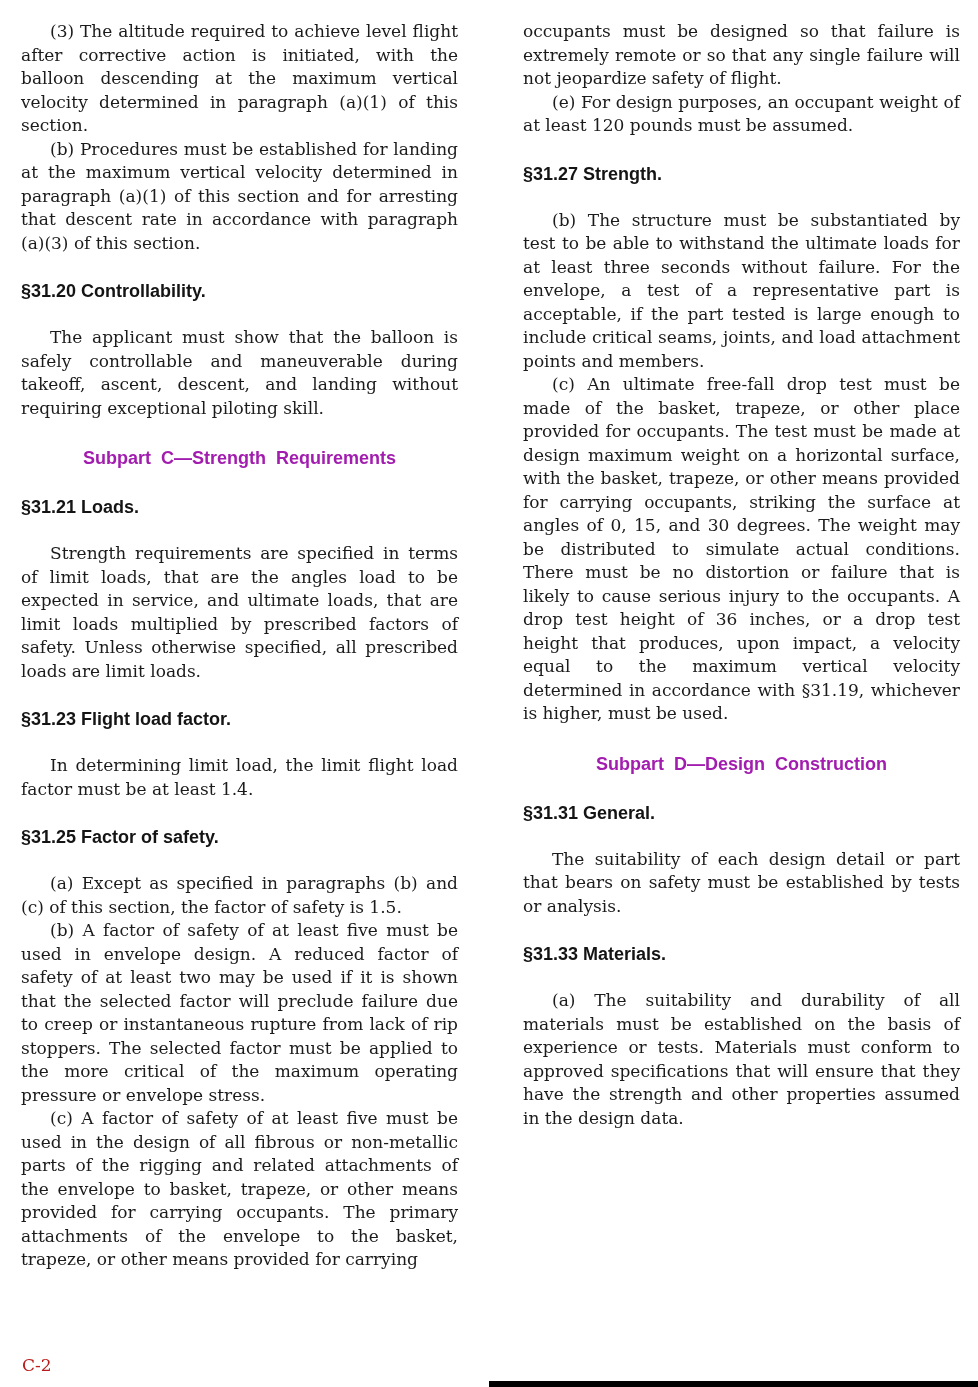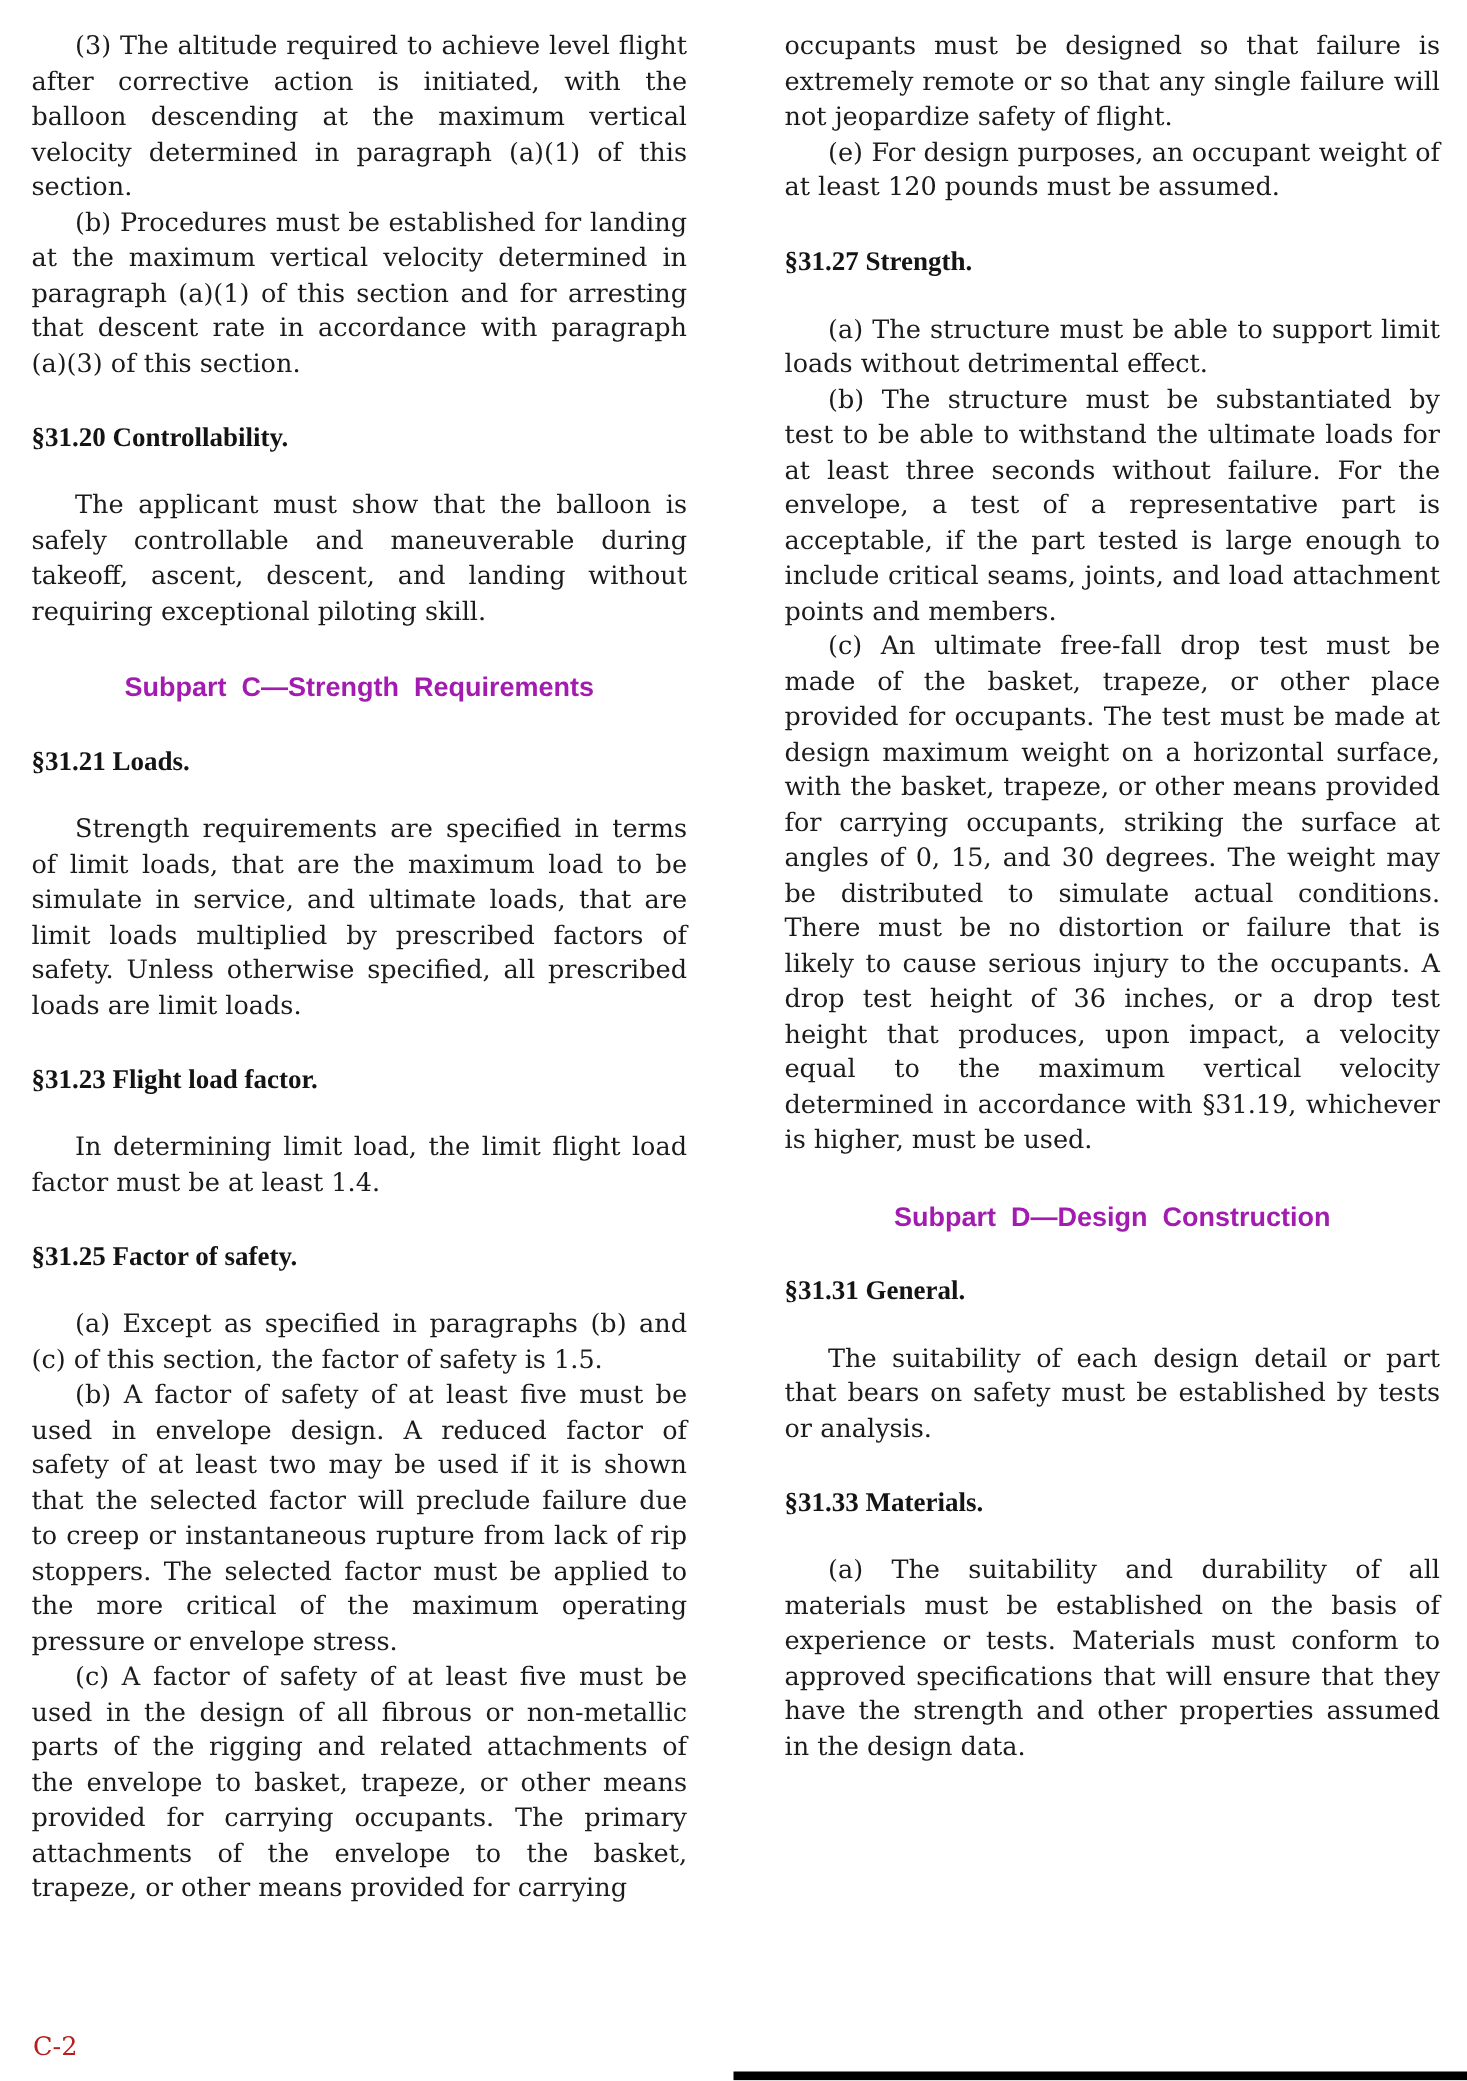--- a/index.html
+++ b/index.html
@@ -24,21 +24,21 @@
   .body-para {
     margin: 0;
     font-size: 17px;
     line-height: 23.5px;
     text-align: justify;
     text-indent: 29px;
     color: #1b1b1b;
   }
   .body-para.no-indent { text-indent: 0; }
   .section-heading {
-    font-family: Liberation Serif, serif;
+    font-family: Liberation Sans, sans-serif;
     font-size: 18px;
     font-weight: bold;
     line-height: 24px;
     margin: 24px 0 23px 0;
     color: #141414;
   }
   .subpart-heading {
     font-family: "Liberation Sans", sans-serif;
     font-size: 18px;
     font-weight: bold;
@@ -69,33 +69,32 @@
 
 <div class="page">
   <div class="columns">
     <div class="col">
         <p class="body-para">(3) The altitude required to achieve level flight after corrective action is initiated, with the balloon descending at the maximum vertical velocity determined in paragraph (a)(1) of this section.</p>
         <p class="body-para">(b) Procedures must be established for landing at the maximum vertical velocity determined in paragraph (a)(1) of this section and for arresting that descent rate in accordance with paragraph (a)(3) of this section.</p>
         <h2 class="section-heading">§31.20 Controllability.</h2>
         <p class="body-para">The applicant must show that the balloon is safely controllable and maneuverable during takeoff, ascent, descent, and landing without requiring exceptional piloting skill.</p>
         <h2 class="subpart-heading">Subpart C—Strength Requirements</h2>
         <h2 class="section-heading">§31.21 Loads.</h2>
-        <p class="body-para">Strength requirements are specified in terms of limit loads, that are the maximum load to be simulate in service, and ultimate loads, that are limit loads multiplied by prescribed factors of safety. Unless otherwise specified, all prescribed loads are limit loads.</p>
+        <p class="body-para">Strength requirements are specified in terms of limit loads, that are the angles load to be expected in service, and ultimate loads, that are limit loads multiplied by prescribed factors of safety. Unless otherwise specified, all prescribed loads are limit loads.</p>
         <h2 class="section-heading">§31.23 Flight load factor.</h2>
         <p class="body-para">In determining limit load, the limit flight load factor must be at least 1.4.</p>
         <h2 class="section-heading">§31.25 Factor of safety.</h2>
         <p class="body-para">(a) Except as specified in paragraphs (b) and (c) of this section, the factor of safety is 1.5.</p>
         <p class="body-para">(b) A factor of safety of at least five must be used in envelope design. A reduced factor of safety of at least two may be used if it is shown that the selected factor will preclude failure due to creep or instantaneous rupture from lack of rip stoppers. The selected factor must be applied to the more critical of the maximum operating pressure or envelope stress.</p>
         <p class="body-para">(c) A factor of safety of at least five must be used in the design of all fibrous or non-metallic parts of the rigging and related attachments of the envelope to basket, trapeze, or other means provided for carrying occupants. The primary attachments of the envelope to the basket, trapeze, or other means provided for carrying</p>
       </div>
     <div class="col">
         <p class="body-para no-indent">occupants must be designed so that failure is extremely remote or so that any single failure will not jeopardize safety of flight.</p>
         <p class="body-para">(e) For design purposes, an occupant weight of at least 120 pounds must be assumed.</p>
         <h2 class="section-heading">§31.27 Strength.</h2>
-        <p class="body-para">(a) The structure must be able to support limit loads without detrimental effect.</p>
         <p class="body-para">(b) The structure must be substantiated by test to be able to withstand the ultimate loads for at least three seconds without failure. For the envelope, a test of a representative part is acceptable, if the part tested is large enough to include critical seams, joints, and load attachment points and members.</p>
         <p class="body-para">(c) An ultimate free-fall drop test must be made of the basket, trapeze, or other place provided for occupants. The test must be made at design maximum weight on a horizontal surface, with the basket, trapeze, or other means provided for carrying occupants, striking the surface at angles of 0, 15, and 30 degrees. The weight may be distributed to simulate actual conditions. There must be no distortion or failure that is likely to cause serious injury to the occupants. A drop test height of 36 inches, or a drop test height that produces, upon impact, a velocity equal to the maximum vertical velocity determined in accordance with §31.19, whichever is higher, must be used.</p>
         <h2 class="subpart-heading">Subpart D—Design Construction</h2>
         <h2 class="section-heading">§31.31 General.</h2>
         <p class="body-para">The suitability of each design detail or part that bears on safety must be established by tests or analysis.</p>
         <h2 class="section-heading">§31.33 Materials.</h2>
         <p class="body-para">(a) The suitability and durability of all materials must be established on the basis of experience or tests. Materials must conform to approved specifications that will ensure that they have the strength and other properties assumed in the design data.</p>
       </div>
   </div>
   <div class="footer">C-2</div>

